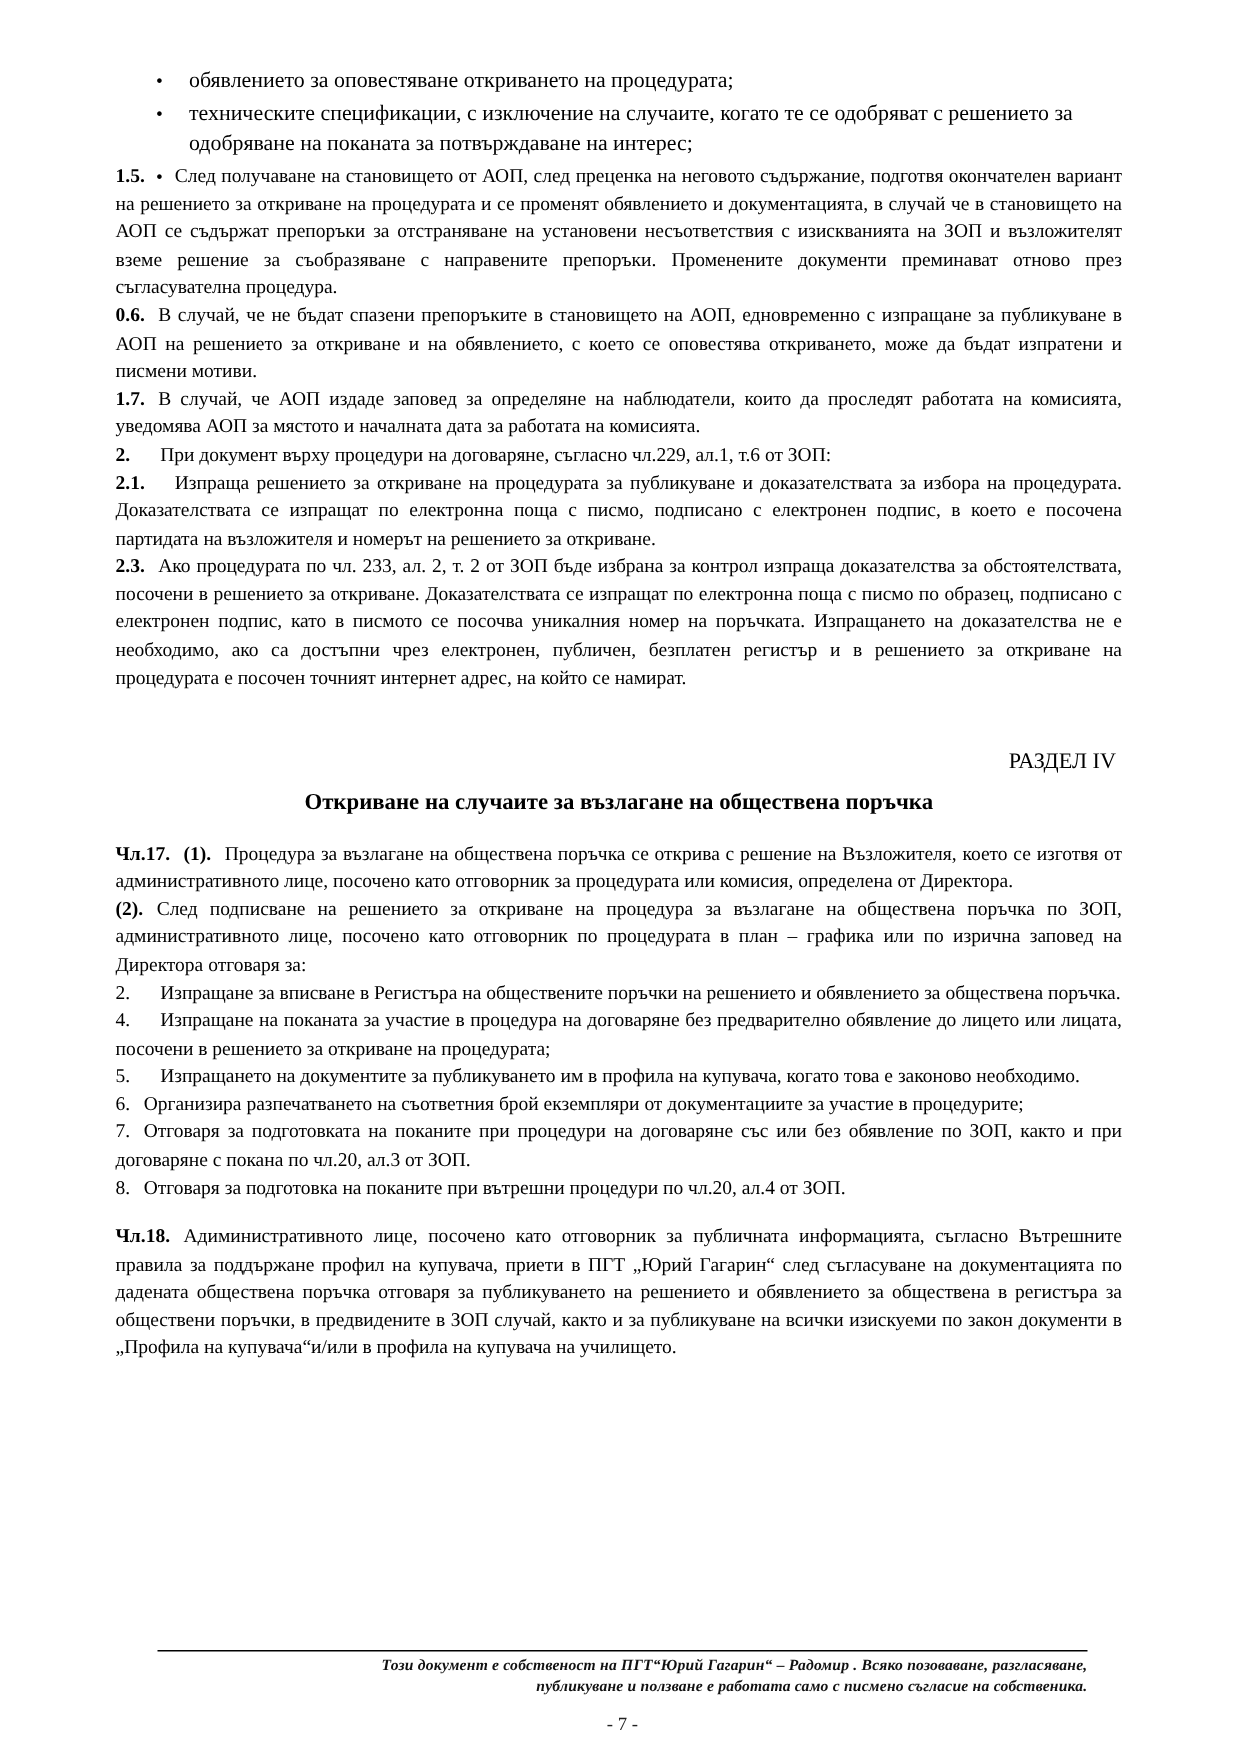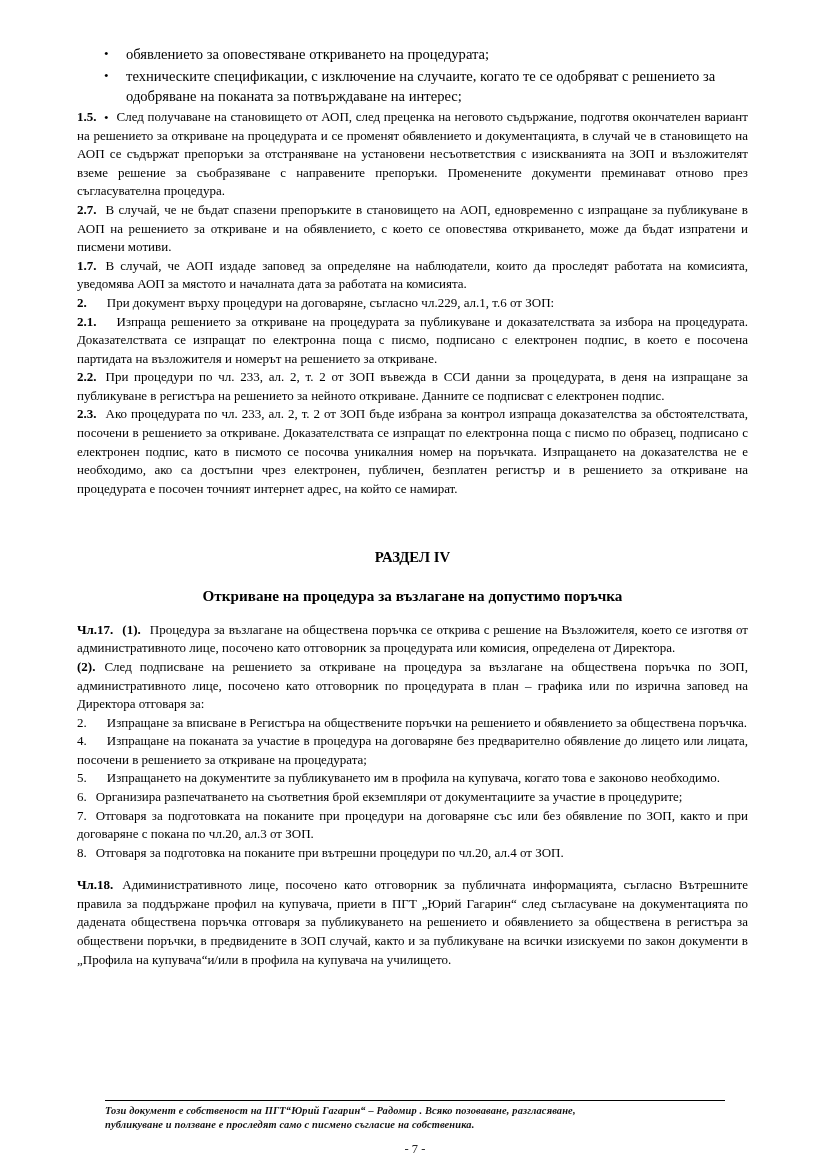--- a/index.html
+++ b/index.html
@@ -61,25 +61,25 @@
     font-weight: bold;
   }
   .ind-35 { padding-left: 0; text-indent: 35px; }
   .ind-56 { padding-left: 0; text-indent: 56px; }
   .ind-74 { padding-left: 0; text-indent: 74px; }
   .sp-w { display: inline-block; width: 20px; }
   .sp-n { display: inline-block; width: 9px; }
 
   
   .sec-head {
-    text-align: center;
-    font-weight: bold;
+    text-align: right;
+    font-weight: normal;
     font-size: 14.8px;
     line-height: 1.45;
-    margin: 16px;
+    margin: 4px;
   }
   .sec-sub {
     text-align: center;
     font-weight: bold;
     font-size: 15.2px;
     line-height: 1.45;
     margin: 2px 0 0 0;
   }
   .head-gap { height: 33px; }
   .head-gap-2 { height: 14px; }
@@ -91,21 +91,21 @@
     top: 1100px;
     width: 620px;
   }
   .footer-rule {
     border: none;
     border-top: 1.4px solid #000;
     margin: 0 0 3px 0;
     height: 0;
   }
   .footer-line {
-    text-align: left;
+    text-align: right;
     font-style: italic;
     font-weight: bold;
     font-size: 10.4px;
     line-height: 1.35;
     letter-spacing: 0.15px;
     color: #111;
   }
   .page-num {
     text-align: center;
     font-size: 12.5px;
@@ -127,36 +127,35 @@
       <li>
         <span class="bdot">•</span><span>техническите спецификации, с изключение на случаите, когато те се одобряват с решението за одобряване на поканата за потвърждаване на интерес;</span>
       </li>
       <li>
         <span class="bdot">•</span>
       </li>
     </ul>
 
     <p class="para ind-56"><span class="lead">1.5.</span><span class="sp-w"></span><span>След получаване на становището от АОП, след преценка на неговото съдържание, подготвя окончателен вариант на решението за откриване на процедурата и се променят обявлението и документацията, в случай че в становището на АОП се съдържат препоръки за отстраняване на установени несъответствия с изискванията на ЗОП и възложителят вземе решение за съобразяване с направените препоръки. Променените документи преминават отново през съгласувателна процедура.</span></p>
 
-    <p class="para ind-56"><span class="lead">2.7.</span><span class="sp-n"></span><span>В случай, че не бъдат спазени препоръките в становището на АОП, едновременно с изпращане за публикуване в АОП на решението за откриване и на обявлението, с което се оповестява откриването, може да бъдат изпратени и писмени мотиви.</span></p>
+    <p class="para ind-56"><span class="lead">0.6.</span><span class="sp-n"></span><span>В случай, че не бъдат спазени препоръките в становището на АОП, едновременно с изпращане за публикуване в АОП на решението за откриване и на обявлението, с което се оповестява откриването, може да бъдат изпратени и писмени мотиви.</span></p>
 
     <p class="para ind-56"><span class="lead">1.7.</span><span class="sp-n"></span><span>В случай, че АОП издаде заповед за определяне на наблюдатели, които да проследят работата на комисията, уведомява АОП за мястото и началната дата за работата на комисията.</span></p>
 
     <p class="para ind-74"><span class="lead">2.</span><span class="sp-w"></span><span>При документ върху процедури на договаряне, съгласно чл.229, ал.1, т.6 от ЗОП:</span></p>
 
     <p class="para ind-56"><span class="lead">2.1.</span><span class="sp-w"></span><span>Изпраща решението за откриване на процедурата за публикуване и доказателствата за избора на процедурата. Доказателствата се изпращат по електронна поща с писмо, подписано с електронен подпис, в което е посочена партидата на възложителя и номерът на решението за откриване.</span></p>
 
-    <p class="para ind-56"><span class="lead">2.2.</span><span class="sp-n"></span><span>При процедури по чл. 233, ал. 2, т. 2 от ЗОП въвежда в ССИ данни за процедурата, в деня на изпращане за публикуване в регистъра на решението за нейното откриване. Данните се подписват с електронен подпис.</span></p>
 
     <p class="para ind-56"><span class="lead">2.3.</span><span class="sp-n"></span><span>Ако процедурата по чл. 233, ал. 2, т. 2 от ЗОП бъде избрана за контрол изпраща доказателства за обстоятелствата, посочени в решението за откриване. Доказателствата се изпращат по електронна поща с писмо по образец, подписано с електронен подпис, като в писмото се посочва уникалния номер на поръчката. Изпращането на доказателства не е необходимо, ако са достъпни чрез електронен, публичен, безплатен регистър и в решението за откриване на процедурата е посочен точният интернет адрес, на който се намират.</span></p>
 
     <div class="head-gap"></div>
 
     <div class="sec-head">РАЗДЕЛ IV</div>
-    <div class="sec-sub">Откриване на процедура за възлагане на допустимо поръчка</div>
+    <div class="sec-sub">Откриване на случаите за възлагане на обществена поръчка</div>
 
     <div class="head-gap-2"></div>
 
     <p class="para ind-56"><span class="lead">Чл.17.</span><span class="sp-n"></span><span class="lead">(1).</span><span class="sp-n"></span><span>Процедура за възлагане на обществена поръчка се открива с решение на Възложителя, което се изготвя от административното лице, посочено като отговорник за процедурата или комисия, определена от Директора.</span></p>
 
     <p class="para ind-56"><span class="lead">(2).</span><span class="sp-n"></span><span>След подписване на решението за откриване на процедура за възлагане на обществена поръчка по ЗОП, административното лице, посочено като отговорник по процедурата в план – графика или по изрична заповед на Директора отговаря за:</span></p>
 
 
     <p class="para ind-56"><span>2.</span><span class="sp-w"></span><span>Изпращане за вписване в Регистъра на обществените поръчки на решението и обявлението за обществена поръчка.</span></p>
 
@@ -173,17 +172,17 @@
 
     <div class="head-gap-2"></div>
 
     <p class="para ind-56"><span class="lead">Чл.18.</span><span class="sp-n"></span><span>Адиминистративното лице, посочено като отговорник за публичната информацията, съгласно Вътрешните правила за поддържане профил на купувача, приети в ПГТ „Юрий Гагарин“ след съгласуване на документацията по дадената обществена поръчка отговаря за публикуването на решението и обявлението за обществена в регистъра за обществени поръчки, в предвидените в ЗОП случай, както и за публикуване на всички изискуеми по закон документи в „Профила на купувача“и/или в профила на купувача на училището.</span></p>
 
   </div>
 
   <div class="footer">
     <hr class="footer-rule">
     <div class="footer-line">Този документ е собственост на ПГТ“Юрий Гагарин“ – Радомир  . Всяко позоваване, разгласяване,</div>
-    <div class="footer-line">публикуване и ползване е проследят само с писмено съгласие на собственика.</div>
+    <div class="footer-line">публикуване и ползване е работата само с писмено съгласие на собственика.</div>
     <div class="page-num">- 7 -</div>
   </div>
 
 </div>
 
 </body></html>

